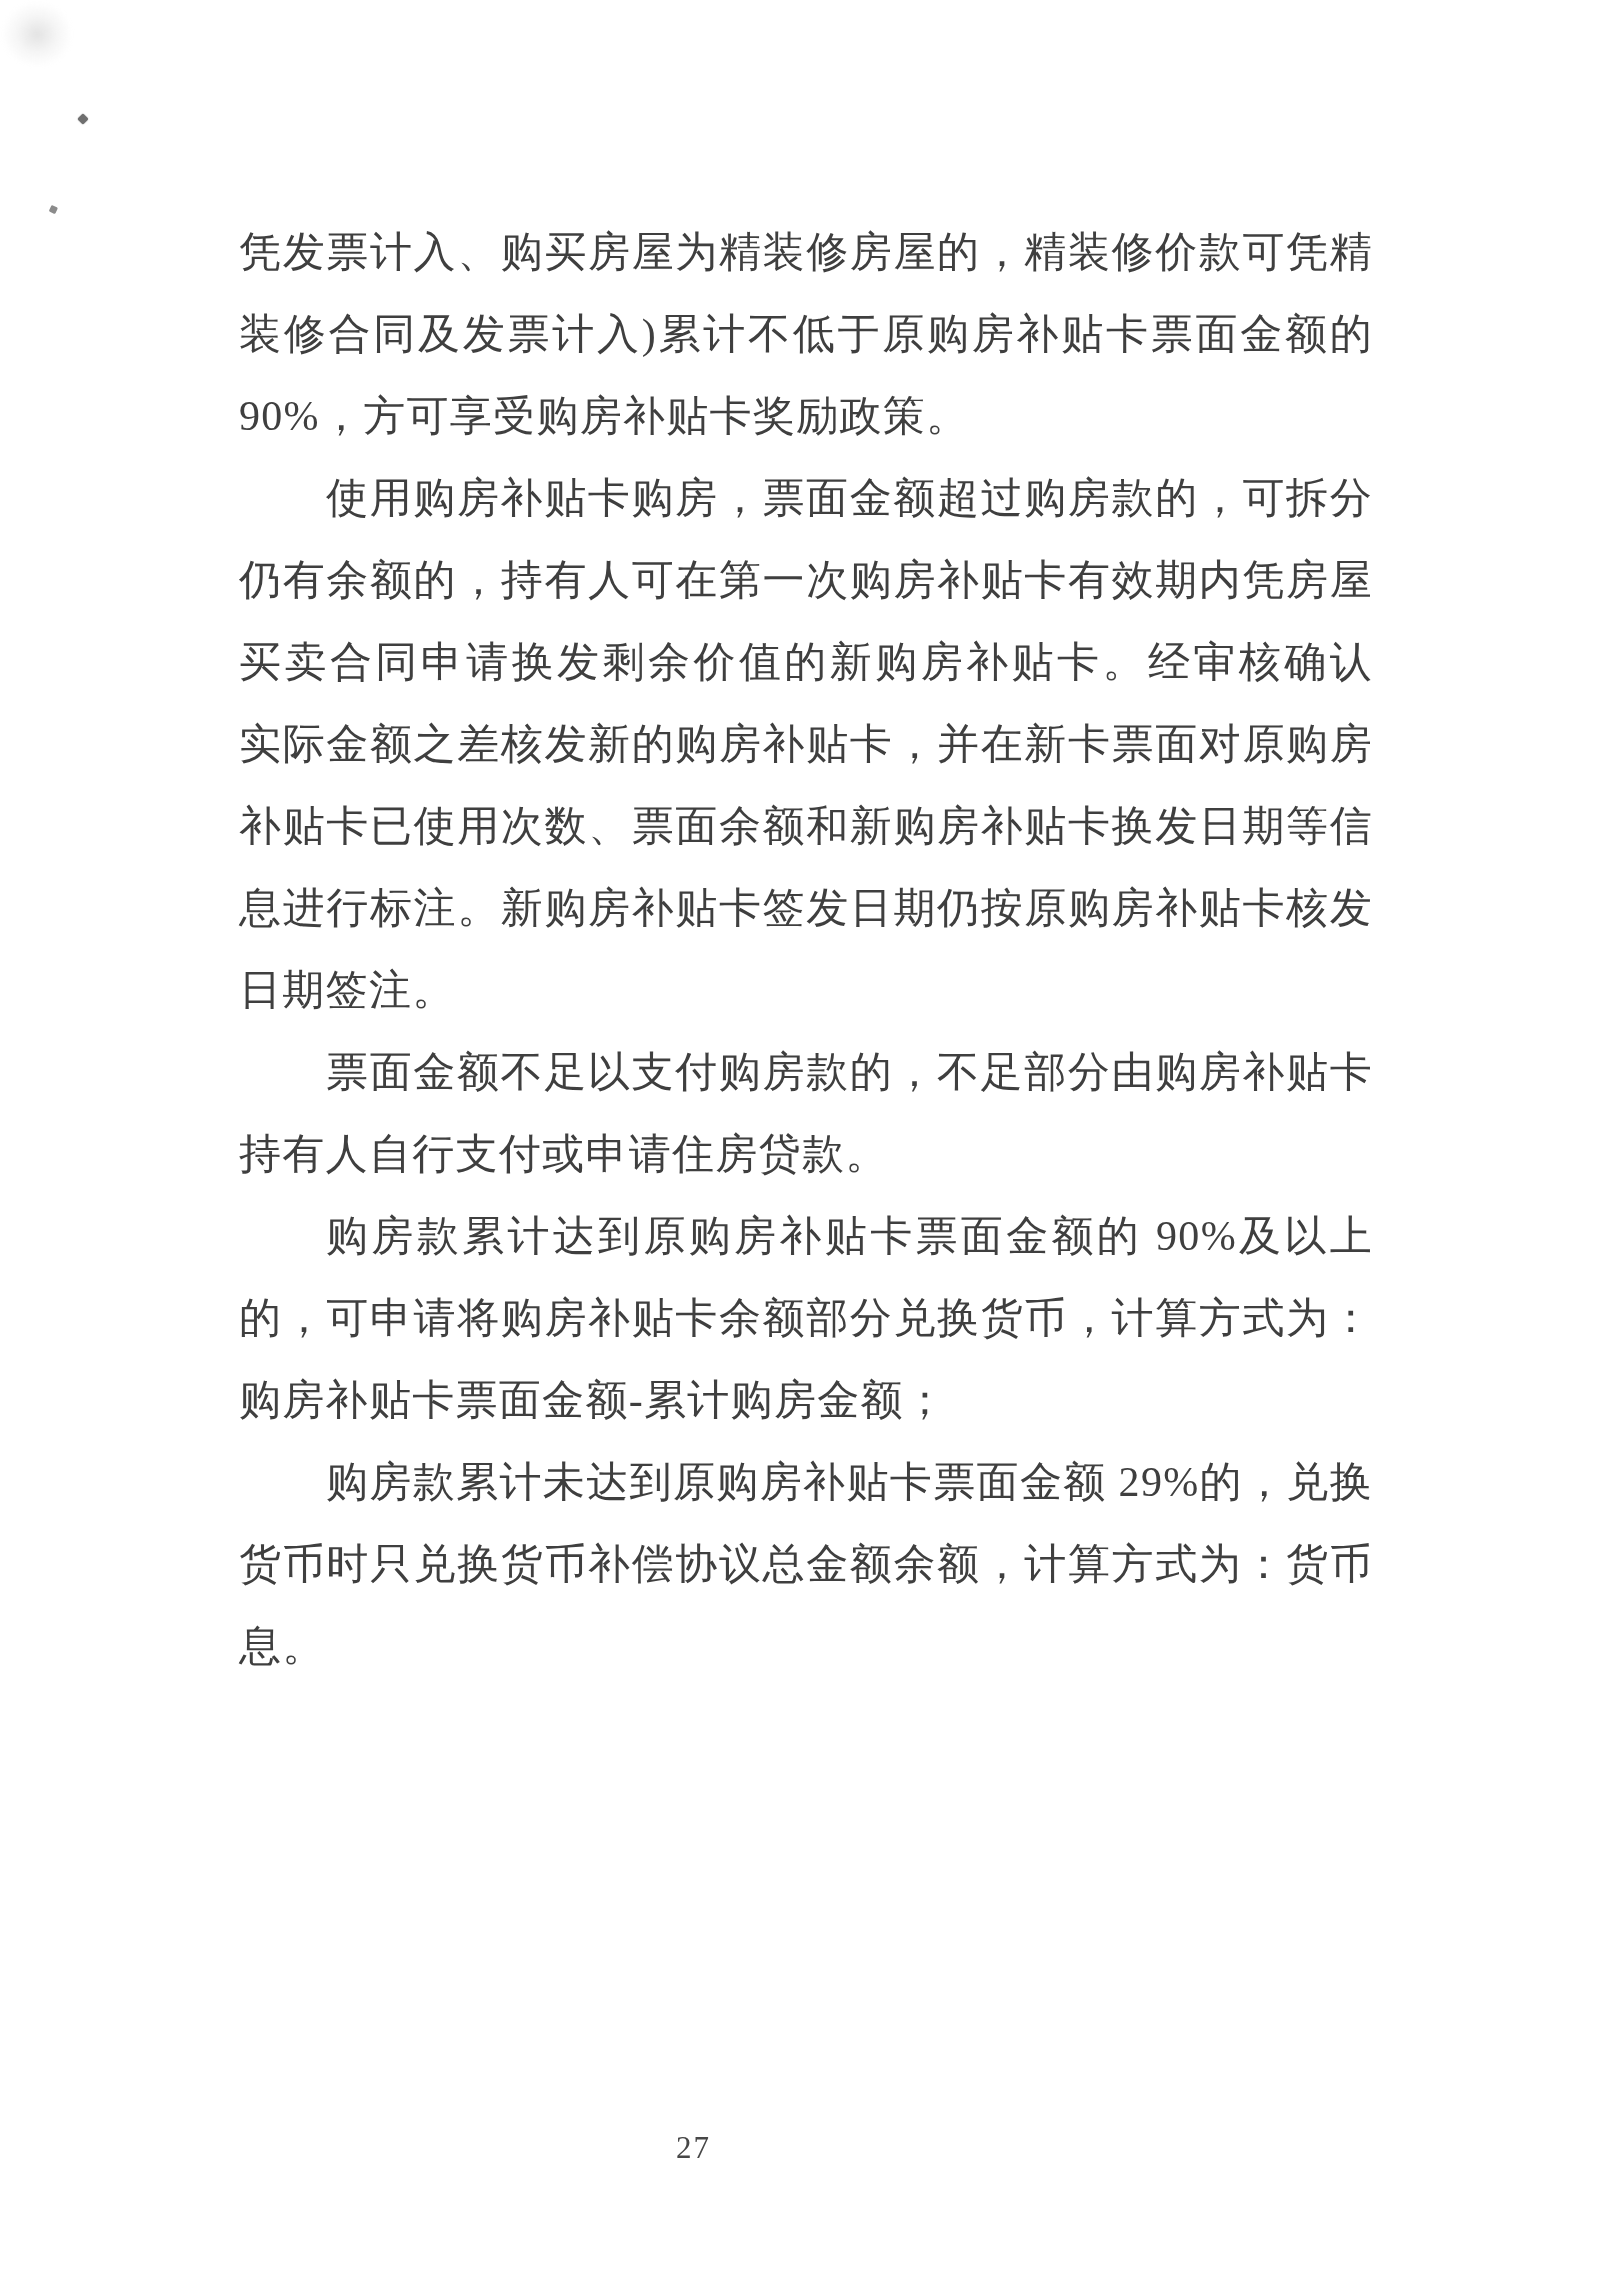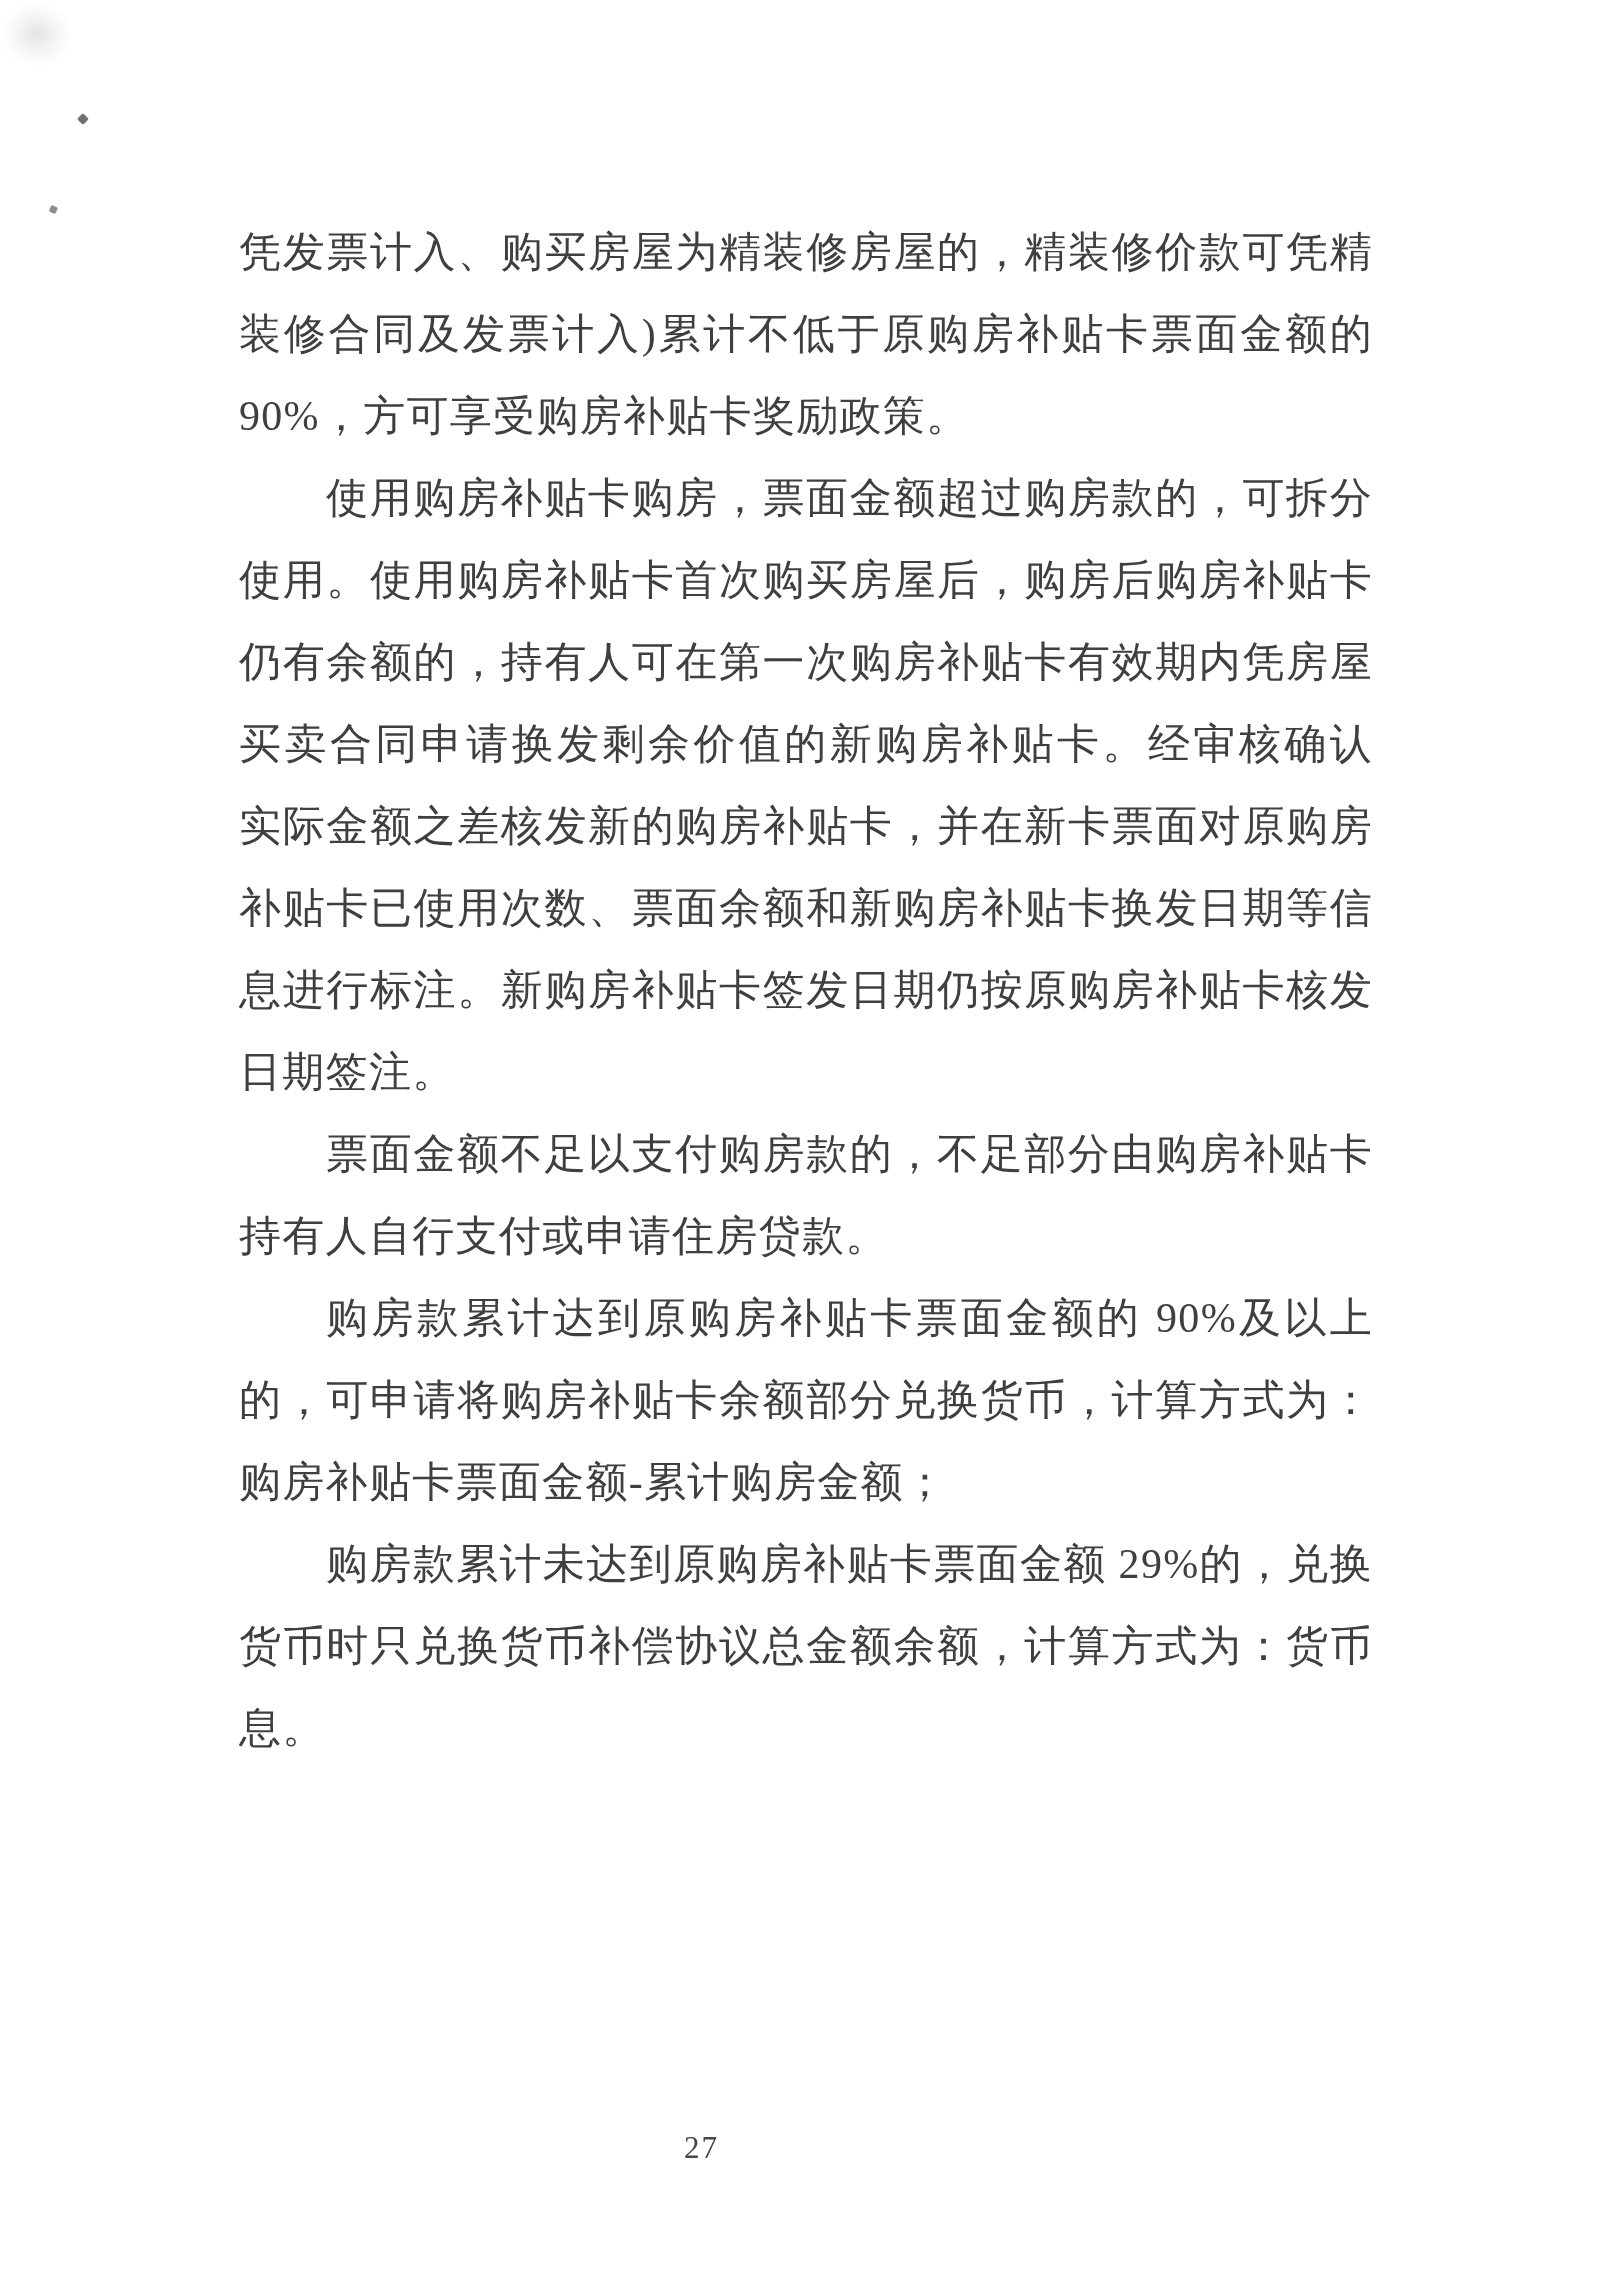--- a/index.html
+++ b/index.html
@@ -57,40 +57,38 @@
   .page-number {
     position: absolute;
     top: 2129px;
     left: 0;
     width: 100%;
     text-align: center;
     font-size: 31px;
     line-height: 37px;
     color: #474747;
     letter-spacing: 2px;
-    padding-left: 8px;
   }
 </style>
 </head>
 <body>
 
 <div class="page">
   <div class="artifact smudge"></div>
   <div class="artifact speck-a"></div>
   <div class="artifact speck-b"></div>
 
   <main class="text-block" id="text-block">
       <div class="para">
         <div class="line">凭发票计入、购买房屋为精装修房屋的，精装修价款可凭精</div>
         <div class="line">装修合同及发票计入)累计不低于原购房补贴卡票面金额的</div>
         <div class="line last">90%，方可享受购房补贴卡奖励政策。</div>
       </div>
       <div class="para">
         <div class="line indent">使用购房补贴卡购房，票面金额超过购房款的，可拆分</div>
-        <div class="line">使用。使用购房补贴卡首次购买房屋后，购房后购房补贴卡</div>
         <div class="line">仍有余额的，持有人可在第一次购房补贴卡有效期内凭房屋</div>
         <div class="line">买卖合同申请换发剩余价值的新购房补贴卡。经审核确认</div>
         <div class="line">实际金额之差核发新的购房补贴卡，并在新卡票面对原购房</div>
         <div class="line">补贴卡已使用次数、票面余额和新购房补贴卡换发日期等信</div>
         <div class="line">息进行标注。新购房补贴卡签发日期仍按原购房补贴卡核发</div>
         <div class="line last">日期签注。</div>
       </div>
       <div class="para">
         <div class="line indent">票面金额不足以支付购房款的，不足部分由购房补贴卡</div>
         <div class="line last">持有人自行支付或申请住房贷款。</div>

